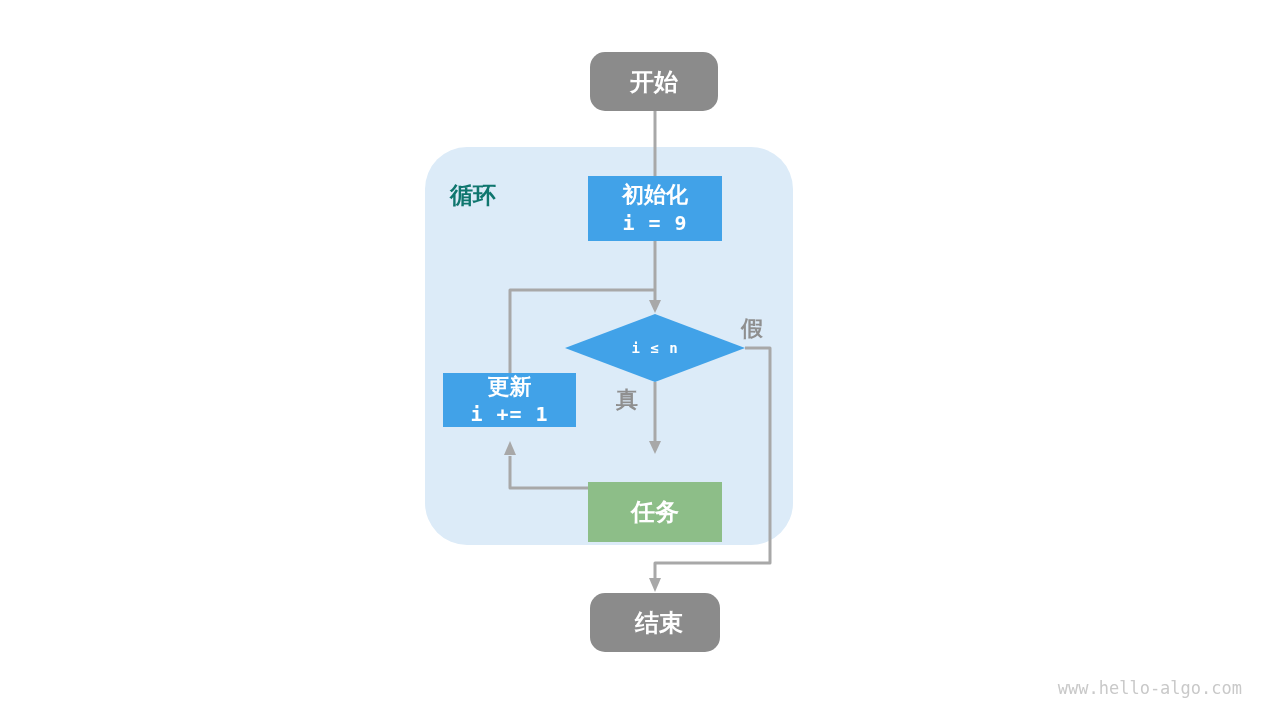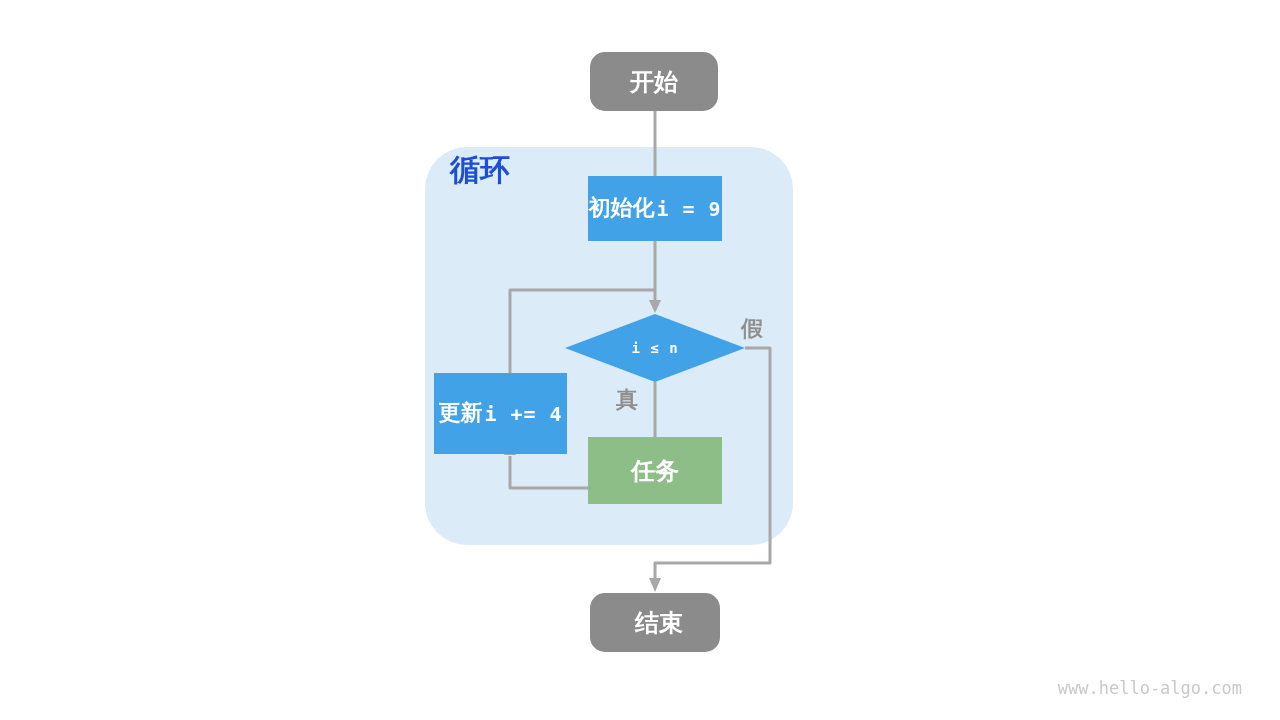--- a/index.html
+++ b/index.html
@@ -14,24 +14,24 @@
   .loop-container {
     position: absolute;
     left: 425px; top: 147px;
     width: 368px; height: 398px;
     background: #dcebf8;
     border-radius: 42px;
     z-index: 0;
   }
   .loop-label {
     position: absolute;
-    left: 450px; top: 150px;
-    font-size: 30px;
+    left: 450px; top: 180px;
+    font-size: 23px;
     font-weight: 700;
-    color: #1d4ed8;
+    color: #0f766e;
     z-index: 2;
   }
   svg.edges {
     position: absolute;
     left: 0; top: 0;
     width: 1280px; height: 720px;
     z-index: 1;
   }
   .node {
     position: absolute;
@@ -44,21 +44,21 @@
     text-align: right;
   }
   .terminal {
     background: #8b8b8b;
     border-radius: 15px;
     font-size: 24px;
     font-weight: 600;
   }
   .process {
     background: #41a2e8;
-    flex-direction: row;
+    flex-direction: column;
     gap: 2px;
     font-size: 22px;
     font-weight: 600;
     line-height: 1.2;
   }
   .process .code, .diamond .code {
     font-family: "DejaVu Sans Mono", monospace;
     font-size: 20px;
     font-weight: 600;
     letter-spacing: 1px;
@@ -135,26 +135,26 @@
     <span class="code">i = 9</span>
   </div>
 
   <div class="diamond">
     <span class="code" style="font-size:14px;">i ≤ n</span>
   </div>
 
   <div class="branch-label branch-false">假</div>
   <div class="branch-label branch-true">真</div>
 
-  <div class="node process" style="left:434px; top:373px; width:133px; height:81px;">
+  <div class="node process" style="left:443px; top:373px; width:133px; height:54px;">
     <span>更新</span>
-    <span class="code">i += 4</span>
+    <span class="code">i += 1</span>
   </div>
 
-  <div class="node task" style="left:588px; top:437px; width:134px; height:67px;">
+  <div class="node task" style="left:588px; top:482px; width:134px; height:60px;">
     <span>任务</span>
   </div>
 
   <div class="node terminal" style="left:590px; top:593px; width:130px; height:59px;padding-left:8px;">
     <span>结束</span>
   </div>
 
   <div class="watermark">www.hello-algo.com</div>
 
 </div>

